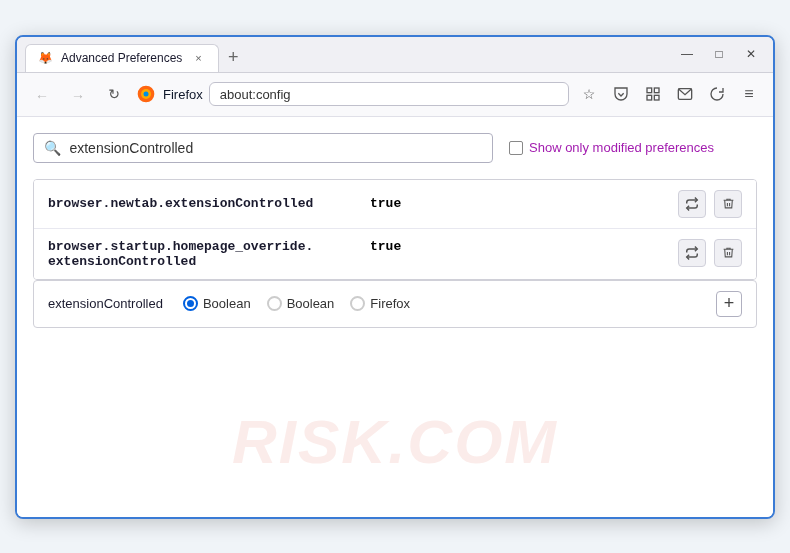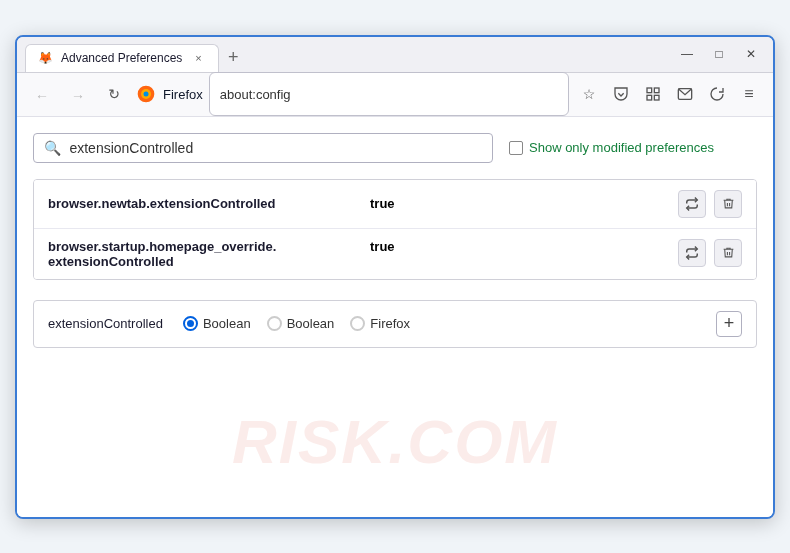--- a/index.html
+++ b/index.html
@@ -137,21 +137,21 @@
     }
 
     .address-bar {
       flex: 1;
       display: flex;
       align-items: center;
       background: white;
       border: 1px solid #c0c0cc;
       border-radius: 6px;
       padding: 0 10px;
-      height: 44px;
+      height: 24px;
       gap: 6px;
       font-size: 13px;
       color: #333;
     }
 
     .address-text {
       flex: 1;
     }
 
     .nav-icons-right {
@@ -224,40 +224,41 @@
       font-size: 14px;
       color: #333;
       flex: 1;
     }
 
     .show-modified-container {
       display: flex;
       align-items: center;
       gap: 6px;
       font-size: 13px;
-      color: #15803d;
+      color: #a21caf;
     }
 
     .checkbox-box {
       width: 14px;
       height: 14px;
       border: 1.5px solid #888;
       background: white;
       border-radius: 2px;
       display: flex;
       align-items: center;
       justify-content: center;
     }
 
     
     .prefs-table {
       border: 1px solid #d0d0d8;
       border-radius: 4px;
       overflow: hidden;
-      margin-bottom: 20px;
+      margin-bottom: 0;
+      font-family: Liberation Mono, monospace;
     }
 
     .pref-row {
       display: flex;
       align-items: center;
       padding: 10px 14px;
       background: white;
       border-bottom: 1px solid #e8e8f0;
       gap: 12px;
     }

